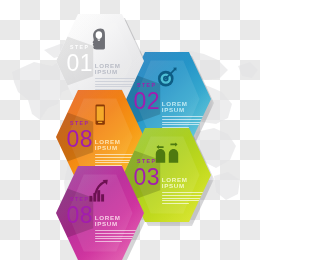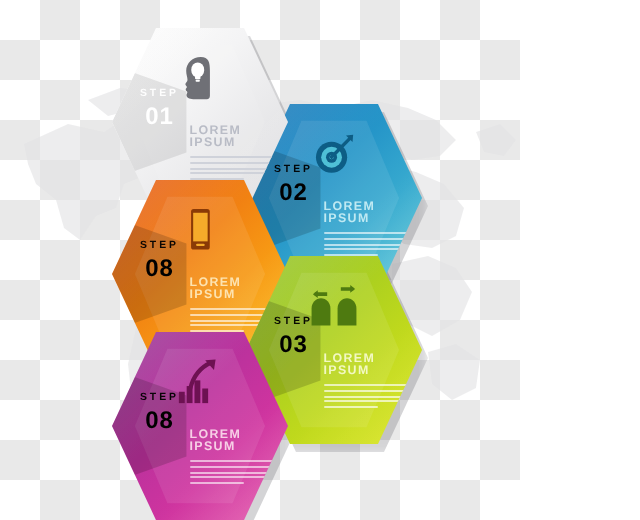--- a/index.html
+++ b/index.html
@@ -49,28 +49,28 @@
   
   .tab{
     position:absolute;left:0;top:24%;width:46%;height:52%;
     clip-path:polygon(0% 50%,28% 2%,92% 20%,92% 80%,28% 98%);
     -webkit-clip-path:polygon(0% 50%,28% 2%,92% 20%,92% 80%,28% 98%);
     background:rgba(0,0,0,.16);
     pointer-events:none;
   }
   .steplabel{
     position:absolute;left:7%;top:34%;width:40%;
-    text-align:center;color:#000000;line-height:1;
+    text-align:center;color:#a21caf;line-height:1;
   }
   .steplabel .kw{
     display:block;font-size:5.2px;letter-spacing:1.5px;font-weight:700;
     opacity:.95;margin-bottom:1px;
   }
   .steplabel .num{
-    display:block;font-size:12px;font-weight:700;letter-spacing:.5px;
+    display:block;font-size:23px;font-weight:400;letter-spacing:.5px;
   }
 
   .icon{
     position:absolute;left:50%;top:14%;width:26px;height:26px;
     transform:translateX(-50%);
   }
   .icon svg{width:100%;height:100%;display:block;}
 
   .body{
     position:absolute;left:44%;top:52%;width:50%;

